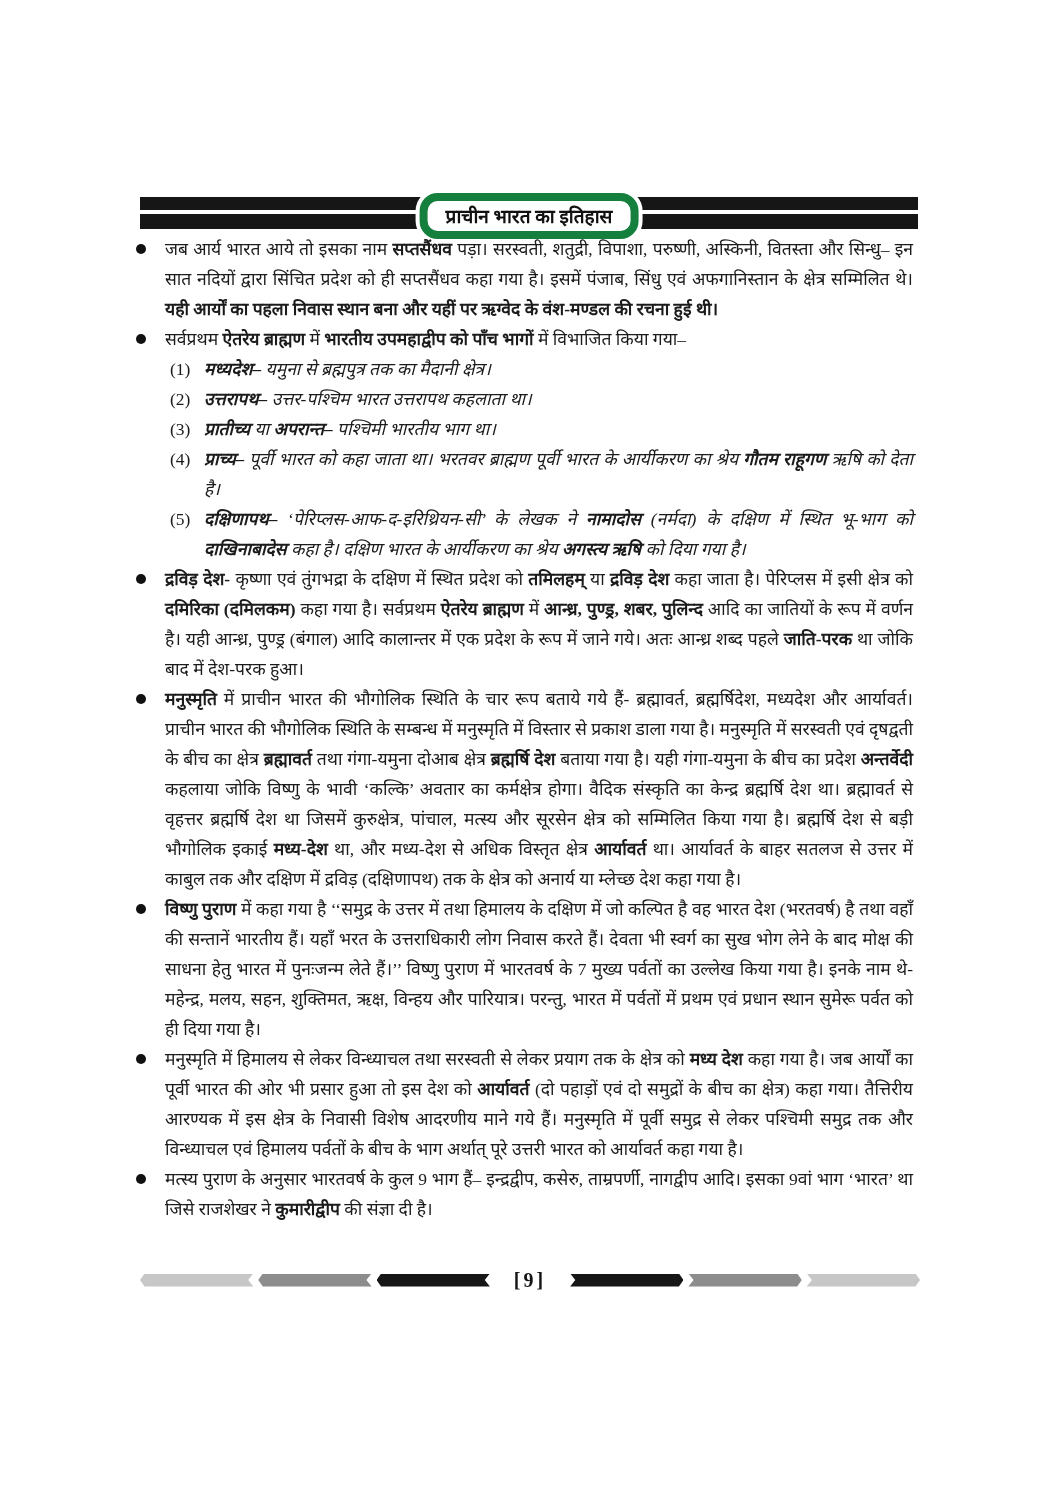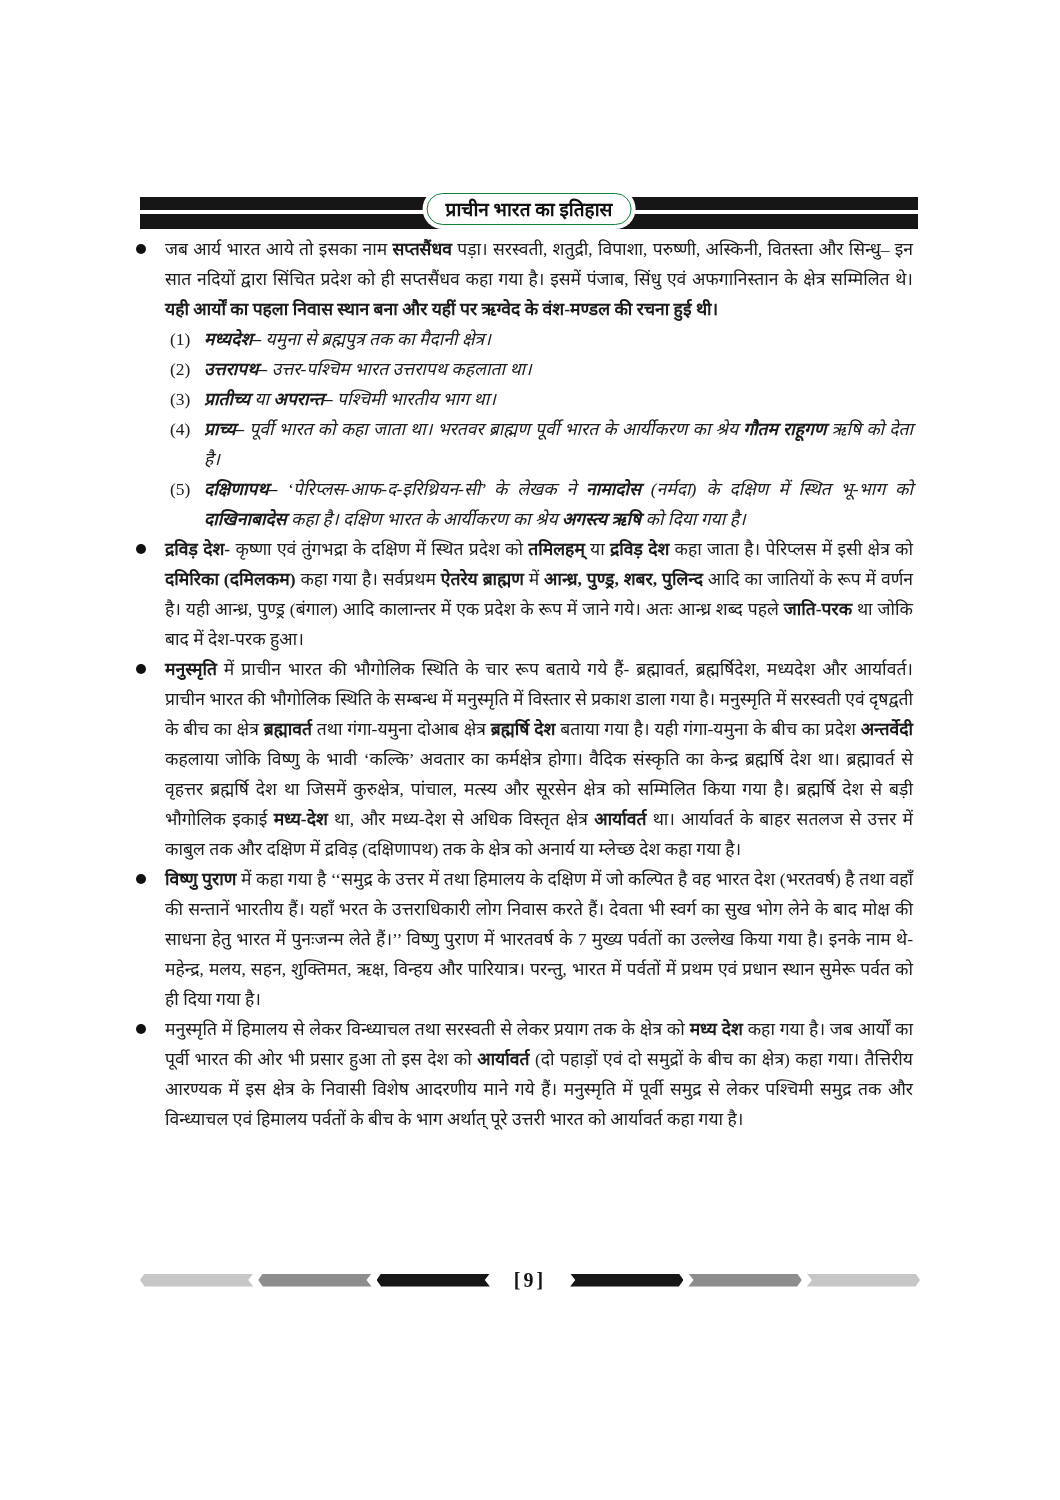--- a/index.html
+++ b/index.html
@@ -12,21 +12,21 @@
   .page { position:relative; width:1060px; height:1500px; overflow:hidden; background:#fff; }
 
   
   .chapter-header { position:absolute; left:140px; width:778px; top:197px; height:34px; }
   .bar { position:absolute; left:0; right:0; background:#161616; }
   .bar.top    { top:0;    height:13px; }
   .bar.bottom { top:17px; height:15px; }
   .title-box {
     position:absolute; top:-4px; left:50%; transform:translateX(-50%);
     height:30px; padding:0 18px; background:#ffffff;
-    border:1px solid #15803d; border-radius:18px;
+    border:8px solid #15803d; border-radius:18px;
     box-shadow:0 0 0 4px #ffffff;
     display:flex; align-items:center; white-space:nowrap;
     font-weight:700; font-size:19px; color:#111;
   }
 
   
   .content {
     position:absolute; left:134px; top:234px; width:779px;
     font-size:17.5px; line-height:30px; text-align:justify;
   }
@@ -68,20 +68,24 @@
     <div class="title-box">
       <span>प्राचीन भारत का इतिहास</span>
     </div>
   </div>
 
   <div class="content">
       <div class="bullet-item">
         <span class="dot"></span>
         <div class="ptext"><span>जब आर्य भारत आये तो इसका नाम </span><span class="bold">सप्तसैंधव</span><span> पड़ा। सरस्वती, शतुद्री, विपाशा, परुष्णी, अस्किनी, वितस्ता और सिन्धु– इन सात नदियों द्वारा सिंचित प्रदेश को ही सप्तसैंधव कहा गया है। इसमें पंजाब, सिंधु एवं अफगानिस्तान के क्षेत्र सम्मिलित थे। </span><span class="bold">यही आर्यों का पहला निवास स्थान बना और यहीं पर ऋग्वेद के वंश-मण्डल की रचना हुई थी।</span></div>
       </div>
+      <div class="bullet-item">
+        <span class="dot"></span>
+        <div class="ptext"><span>सर्वप्रथम </span><span class="bold">ऐतरेय ब्राह्मण</span><span> में </span><span class="bold">भारतीय उपमहाद्वीप को पाँच भागों</span><span> में विभाजित किया गया–</span></div>
+      </div>
       <div class="num-item">
         <span class="num">(1)</span>
         <div class="ptext"><span class="bold">मध्यदेश–</span><span> यमुना से ब्रह्मपुत्र तक का मैदानी क्षेत्र।</span></div>
       </div>
       <div class="num-item">
         <span class="num">(2)</span>
         <div class="ptext"><span class="bold">उत्तरापथ–</span><span> उत्तर-पश्चिम भारत उत्तरापथ कहलाता था।</span></div>
       </div>
       <div class="num-item">
         <span class="num">(3)</span>
@@ -104,20 +108,24 @@
         <div class="ptext"><span class="bold">मनुस्मृति</span><span> में प्राचीन भारत की भौगोलिक स्थिति के चार रूप बताये गये हैं- ब्रह्मावर्त, ब्रह्मर्षिदेश, मध्यदेश और आर्यावर्त। प्राचीन भारत की भौगोलिक स्थिति के सम्बन्ध में मनुस्मृति में विस्तार से प्रकाश डाला गया है। मनुस्मृति में सरस्वती एवं दृषद्वती के बीच का क्षेत्र </span><span class="bold">ब्रह्मावर्त</span><span> तथा गंगा-यमुना दोआब क्षेत्र </span><span class="bold">ब्रह्मर्षि देश</span><span> बताया गया है। यही गंगा-यमुना के बीच का प्रदेश </span><span class="bold">अन्तर्वेदी</span><span> कहलाया जोकि विष्णु के भावी ‘कल्कि’ अवतार का कर्मक्षेत्र होगा। वैदिक संस्कृति का केन्द्र ब्रह्मर्षि देश था। ब्रह्मावर्त से वृहत्तर ब्रह्मर्षि देश था जिसमें कुरुक्षेत्र, पांचाल, मत्स्य और सूरसेन क्षेत्र को सम्मिलित किया गया है। ब्रह्मर्षि देश से बड़ी भौगोलिक इकाई </span><span class="bold">मध्य-देश</span><span> था, और मध्य-देश से अधिक विस्तृत क्षेत्र </span><span class="bold">आर्यावर्त</span><span> था। आर्यावर्त के बाहर सतलज से उत्तर में काबुल तक और दक्षिण में द्रविड़ (दक्षिणापथ) तक के क्षेत्र को अनार्य या म्लेच्छ देश कहा गया है।</span></div>
       </div>
       <div class="bullet-item">
         <span class="dot"></span>
         <div class="ptext"><span class="bold">विष्णु पुराण</span><span> में कहा गया है ‘‘समुद्र के उत्तर में तथा हिमालय के दक्षिण में जो कल्पित है वह भारत देश (भरतवर्ष) है तथा वहाँ की सन्तानें भारतीय हैं। यहाँ भरत के उत्तराधिकारी लोग निवास करते हैं। देवता भी स्वर्ग का सुख भोग लेने के बाद मोक्ष की साधना हेतु भारत में पुनःजन्म लेते हैं।’’ विष्णु पुराण में भारतवर्ष के 7 मुख्य पर्वतों का उल्लेख किया गया है। इनके नाम थे- महेन्द्र, मलय, सहन, शुक्तिमत, ऋक्ष, विन्हय और पारियात्र। परन्तु, भारत में पर्वतों में प्रथम एवं प्रधान स्थान सुमेरू पर्वत को ही दिया गया है।</span></div>
       </div>
       <div class="bullet-item">
         <span class="dot"></span>
         <div class="ptext"><span>मनुस्मृति में हिमालय से लेकर विन्ध्याचल तथा सरस्वती से लेकर प्रयाग तक के क्षेत्र को </span><span class="bold">मध्य देश</span><span> कहा गया है। जब आर्यों का पूर्वी भारत की ओर भी प्रसार हुआ तो इस देश को </span><span class="bold">आर्यावर्त</span><span> (दो पहाड़ों एवं दो समुद्रों के बीच का क्षेत्र) कहा गया। तैत्तिरीय आरण्यक में इस क्षेत्र के निवासी विशेष आदरणीय माने गये हैं। मनुस्मृति में पूर्वी समुद्र से लेकर पश्चिमी समुद्र तक और विन्ध्याचल एवं हिमालय पर्वतों के बीच के भाग अर्थात् पूरे उत्तरी भारत को आर्यावर्त कहा गया है।</span></div>
       </div>
+      <div class="bullet-item">
+        <span class="dot"></span>
+        <div class="ptext"><span>मत्स्य पुराण के अनुसार भारतवर्ष के कुल 9 भाग हैं– इन्द्रद्वीप, कसेरु, ताम्रपर्णी, नागद्वीप आदि। इसका 9वां भाग ‘भारत’ था जिसे राजशेखर ने </span><span class="bold">कुमारीद्वीप</span><span> की संज्ञा दी है।</span></div>
+      </div>
     </div>
 
   <div class="footer">
     <div class="ribbon-group">
         <div class="ribbon left" style="background: rgb(199, 199, 199);"></div>
         <div class="ribbon left" style="background: rgb(141, 141, 141);"></div>
         <div class="ribbon left" style="background: rgb(22, 22, 22);"></div>
       </div>
     <div class="page-number">[9]</div>
     <div class="ribbon-group">

